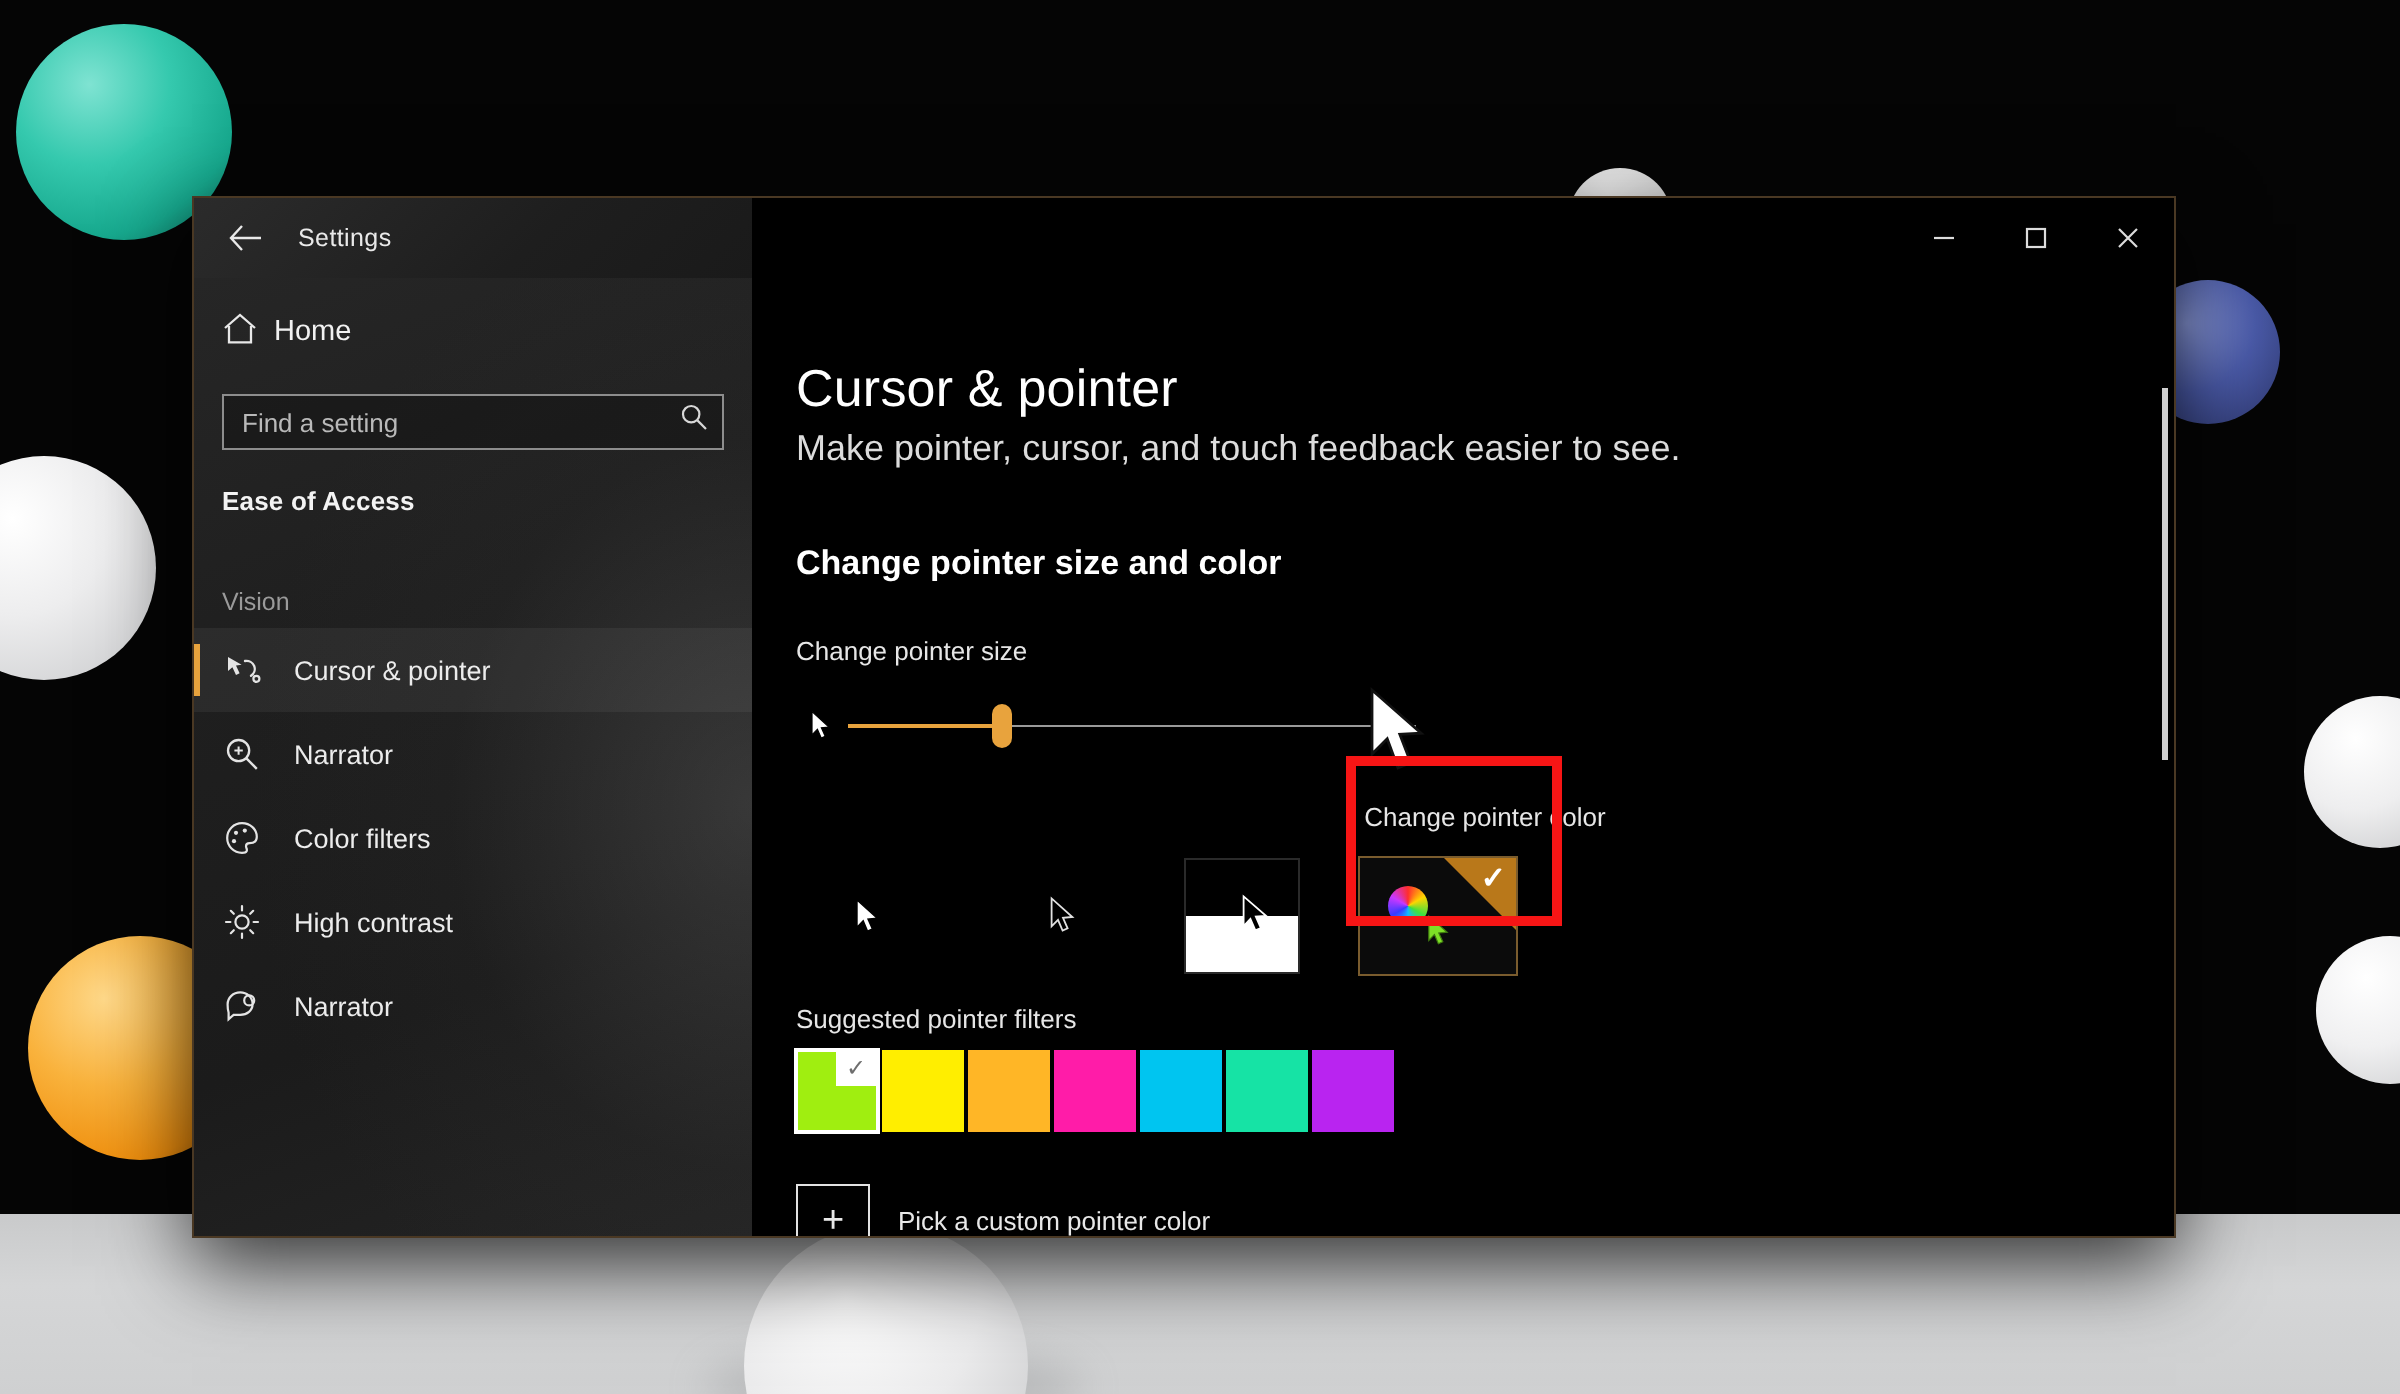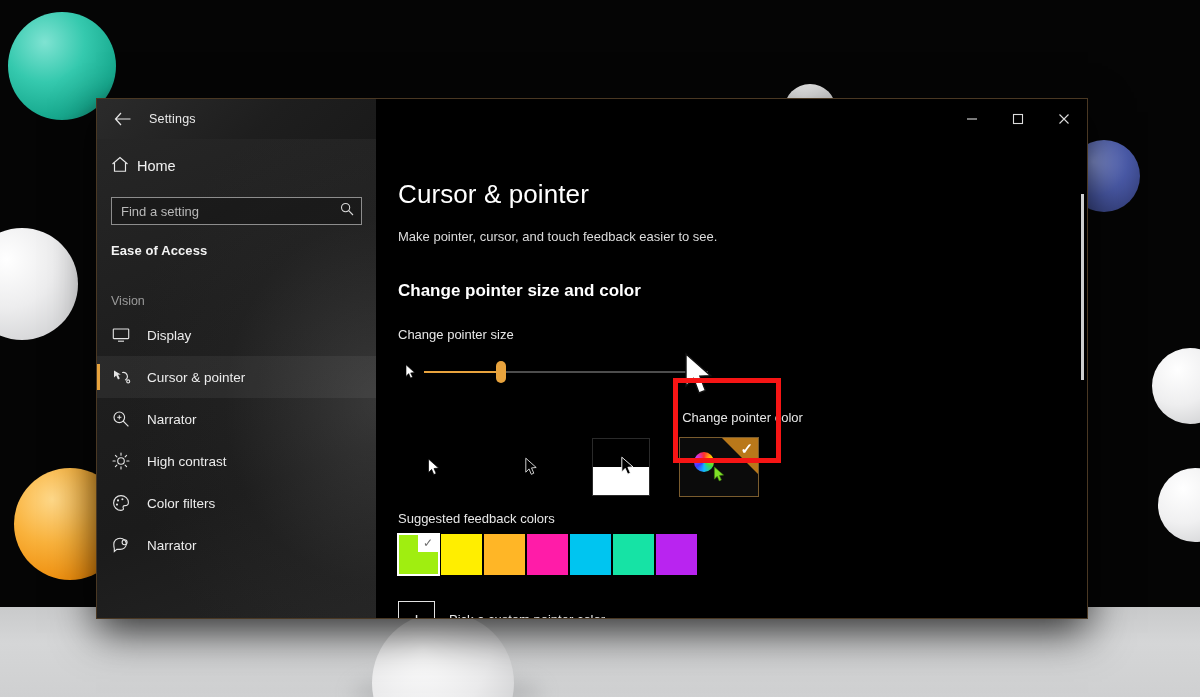--- a/index.html
+++ b/index.html
@@ -170,22 +170,22 @@
     overflow: hidden;
   }
   .page-title {
     color: #fff;
     font-size: 26px;
     font-weight: normal;
     letter-spacing: .1px;
   }
   .page-sub {
     color: #dcdcdc;
-    font-size: 13px;
-    margin-top: 19px;
+    font-size: 18px;
+    margin-top: 4px;
   }
   .h2 {
     color: #fff;
     font-size: 17px;
     font-weight: bold;
     margin-top: 37px;
   }
   .label {
     color: #e6e6e6;
     font-size: 13px;
@@ -413,29 +413,20 @@
                 <path d="M8.7 8.7 L13 13" stroke="#d8d8d8" stroke-width="1.1"></path>
               </svg>
             </span>
           </div>
         </div>
 
         <div class="section-title">Ease of Access</div>
 
         <div class="group-label">Vision</div>
 
-        <div class="nav-item">
-          <span class="nav-ico">
-            <svg width="18" height="16" viewBox="0 0 18 16" fill="none">
-              <rect x="1.3" y="2" width="15.4" height="9.6" rx="0.6" stroke="#e4e4e4" stroke-width="1.1"></rect>
-              <path d="M6 14.2 H12" stroke="#e4e4e4" stroke-width="1.1"></path>
-            </svg>
-          </span>
-          <span>Display</span>
-        </div>
 
         <div class="nav-item selected">
           <span class="nav-ico">
             <svg width="19" height="17" viewBox="0 0 19 17" fill="none">
               <path d="M2 1.5 L2 8.5 L4.2 6.6 L6 10.5 L7.8 9.6 L6 5.8 L8.8 5.4 Z" fill="#e4e4e4"></path>
               <path d="M10.5 3.5 C12.5 3.2 14.4 4.3 15.1 6 C15.8 7.8 15.1 9.8 13.5 10.9" stroke="#e4e4e4" stroke-width="1.15" fill="none" stroke-linecap="round"></path>
               <circle cx="16.2" cy="12.4" r="1.5" stroke="#e4e4e4" stroke-width="1.1" fill="none"></circle>
             </svg>
           </span>
           <span>Cursor &amp; pointer</span>
@@ -443,45 +434,45 @@
 
         <div class="nav-item">
           <span class="nav-ico">
             <svg width="18" height="18" viewBox="0 0 18 18" fill="none">
               <circle cx="7.3" cy="7.3" r="5.3" stroke="#e4e4e4" stroke-width="1.15"></circle>
               <path d="M11.2 11.2 L16.4 16.4" stroke="#e4e4e4" stroke-width="1.2"></path>
               <path d="M5.2 7.3 H9.4 M7.3 5.2 V9.4" stroke="#e4e4e4" stroke-width="1"></path>
             </svg>
           </span>
           <span>Narrator</span>
+        </div>
+
+        <div class="nav-item">
+          <span class="nav-ico">
+            <svg width="18" height="18" viewBox="0 0 18 18" fill="none">
+              <path d="M9 1.6 C13.1 1.6 16.4 4.6 16.4 8.4 C16.4 11 14.3 11.6 12.8 11.6 C11.7 11.6 11 12.2 11 13.1 C11 14.1 11.8 14.6 11.3 15.6 C11 16.2 10.1 16.4 9 16.4 C4.9 16.4 1.6 13.1 1.6 9 C1.6 4.9 4.9 1.6 9 1.6 Z" stroke="#e4e4e4" stroke-width="1.1" fill="none"></path>
+              <circle cx="6" cy="6.4" r="1.05" fill="#e4e4e4"></circle>
+              <circle cx="10.4" cy="5.3" r="1.05" fill="#e4e4e4"></circle>
+              <circle cx="5" cy="10.6" r="1.05" fill="#e4e4e4"></circle>
+            </svg>
+          </span>
+          <span>Color filters</span>
         </div>
 
         <div class="nav-item">
           <span class="nav-ico">
             <svg width="18" height="18" viewBox="0 0 18 18" fill="none">
               <circle cx="9" cy="9" r="3.3" stroke="#e4e4e4" stroke-width="1.1"></circle>
               <g stroke="#e4e4e4" stroke-width="1.1" stroke-linecap="round">
                 <path d="M9 1 V3.2 M9 14.8 V17 M1 9 H3.2 M14.8 9 H17"></path>
                 <path d="M3.4 3.4 L4.9 4.9 M13.1 13.1 L14.6 14.6 M14.6 3.4 L13.1 4.9 M4.9 13.1 L3.4 14.6"></path>
               </g>
             </svg>
           </span>
           <span>High contrast</span>
-        </div>
-
-        <div class="nav-item">
-          <span class="nav-ico">
-            <svg width="18" height="18" viewBox="0 0 18 18" fill="none">
-              <path d="M9 1.6 C13.1 1.6 16.4 4.6 16.4 8.4 C16.4 11 14.3 11.6 12.8 11.6 C11.7 11.6 11 12.2 11 13.1 C11 14.1 11.8 14.6 11.3 15.6 C11 16.2 10.1 16.4 9 16.4 C4.9 16.4 1.6 13.1 1.6 9 C1.6 4.9 4.9 1.6 9 1.6 Z" stroke="#e4e4e4" stroke-width="1.1" fill="none"></path>
-              <circle cx="6" cy="6.4" r="1.05" fill="#e4e4e4"></circle>
-              <circle cx="10.4" cy="5.3" r="1.05" fill="#e4e4e4"></circle>
-              <circle cx="5" cy="10.6" r="1.05" fill="#e4e4e4"></circle>
-            </svg>
-          </span>
-          <span>Color filters</span>
         </div>
 
         <div class="nav-item">
           <span class="nav-ico">
             <svg width="18" height="18" viewBox="0 0 18 18" fill="none">
               <path d="M1.8 8.2 C1.8 4.8 4.6 2.2 8.1 2.2 C11.6 2.2 14.3 4.8 14.3 8 C14.3 11.2 11.6 13.4 8.1 13.4 H4.8 L2.3 15.6 V12.3 C1.9 11.1 1.8 9.7 1.8 8.2 Z" stroke="#e4e4e4" stroke-width="1.1" fill="none"></path>
               <circle cx="12.6" cy="6.2" r="2.5" stroke="#e4e4e4" stroke-width="1.1" fill="none"></circle>
             </svg>
           </span>
           <span>Narrator</span>
@@ -541,21 +532,21 @@
             <div class="tile4-check">✓</div>
             <div class="color-wheel"></div>
             <span class="tile4-cursor">
               <svg width="13" height="17" viewBox="0 0 13 17">
                 <path d="M1.4 1 L1.4 13.2 L4.2 10.3 L6.2 14.9 L8.4 13.9 L6.4 9.5 L10.6 9.1 Z" fill="#7ee026" stroke="#3f7a10" stroke-width="0.6"></path>
               </svg>
             </span>
           </div>
         </div>
 
-        <div class="label sc-label">Suggested feedback colors</div>
+        <div class="label sc-label">Suggested pointer filters</div>
 
         <div class="sc-row">
           <div class="swatch selected" style="background:#a0ee10;">
             <span class="sw-check">✓</span>
           </div>
           <div class="swatch" style="background:#ffee00;"></div>
           <div class="swatch" style="background:#ffb626;"></div>
           <div class="swatch" style="background:#ff1ca8;"></div>
           <div class="swatch" style="background:#00c5f0;"></div>
           <div class="swatch" style="background:#16e3a5;"></div>

